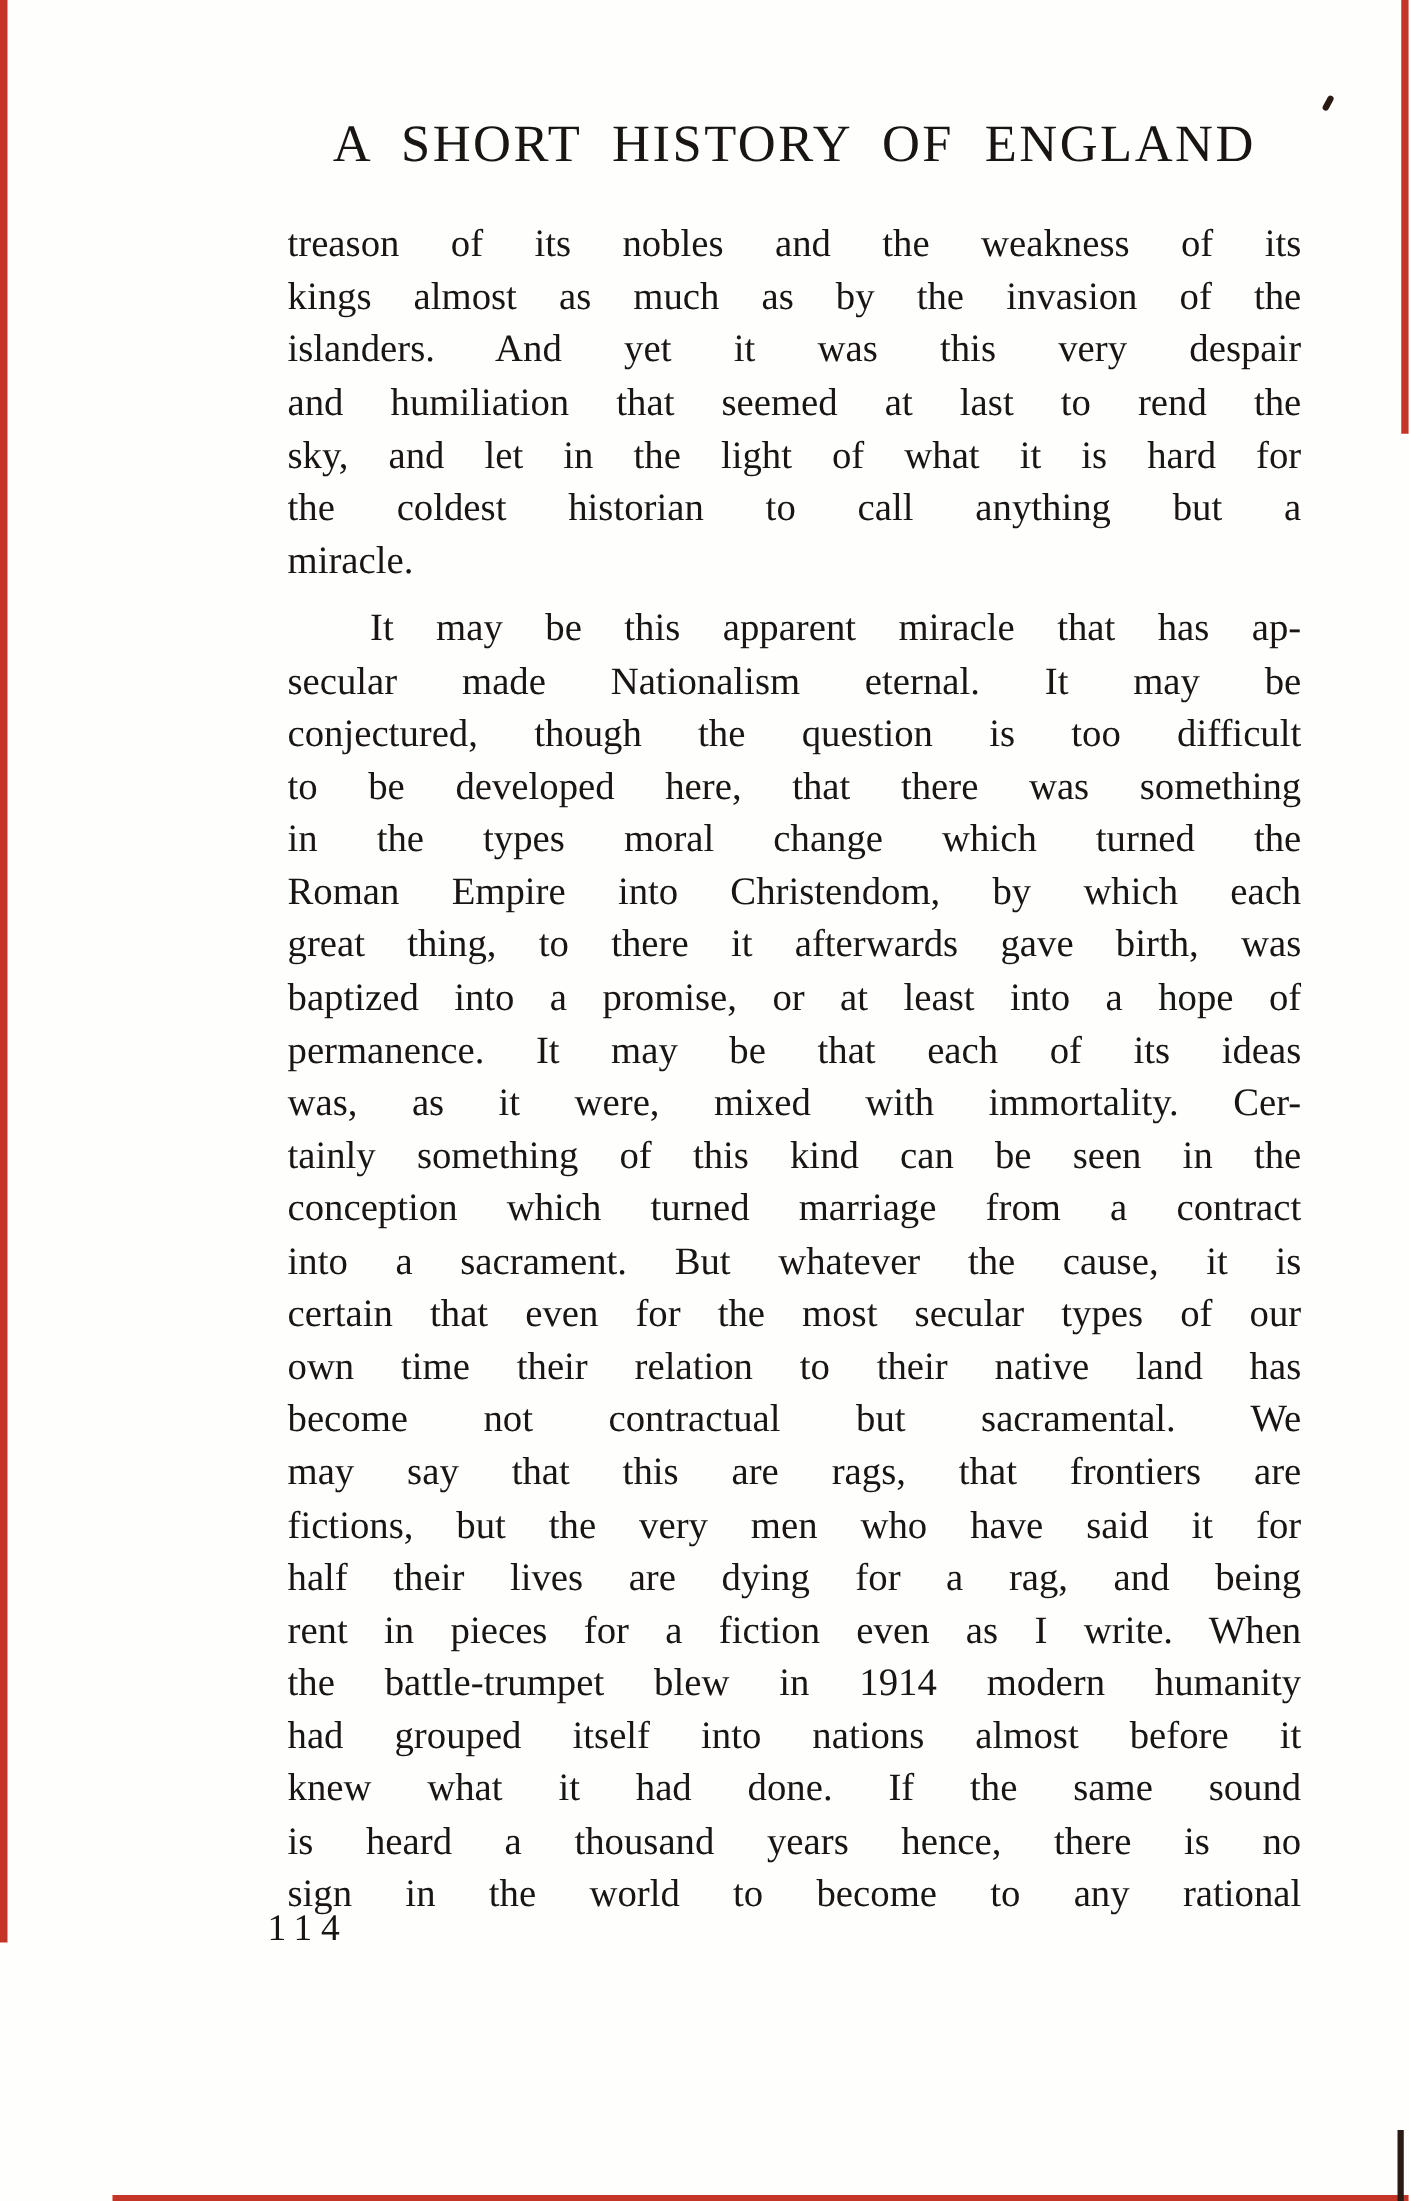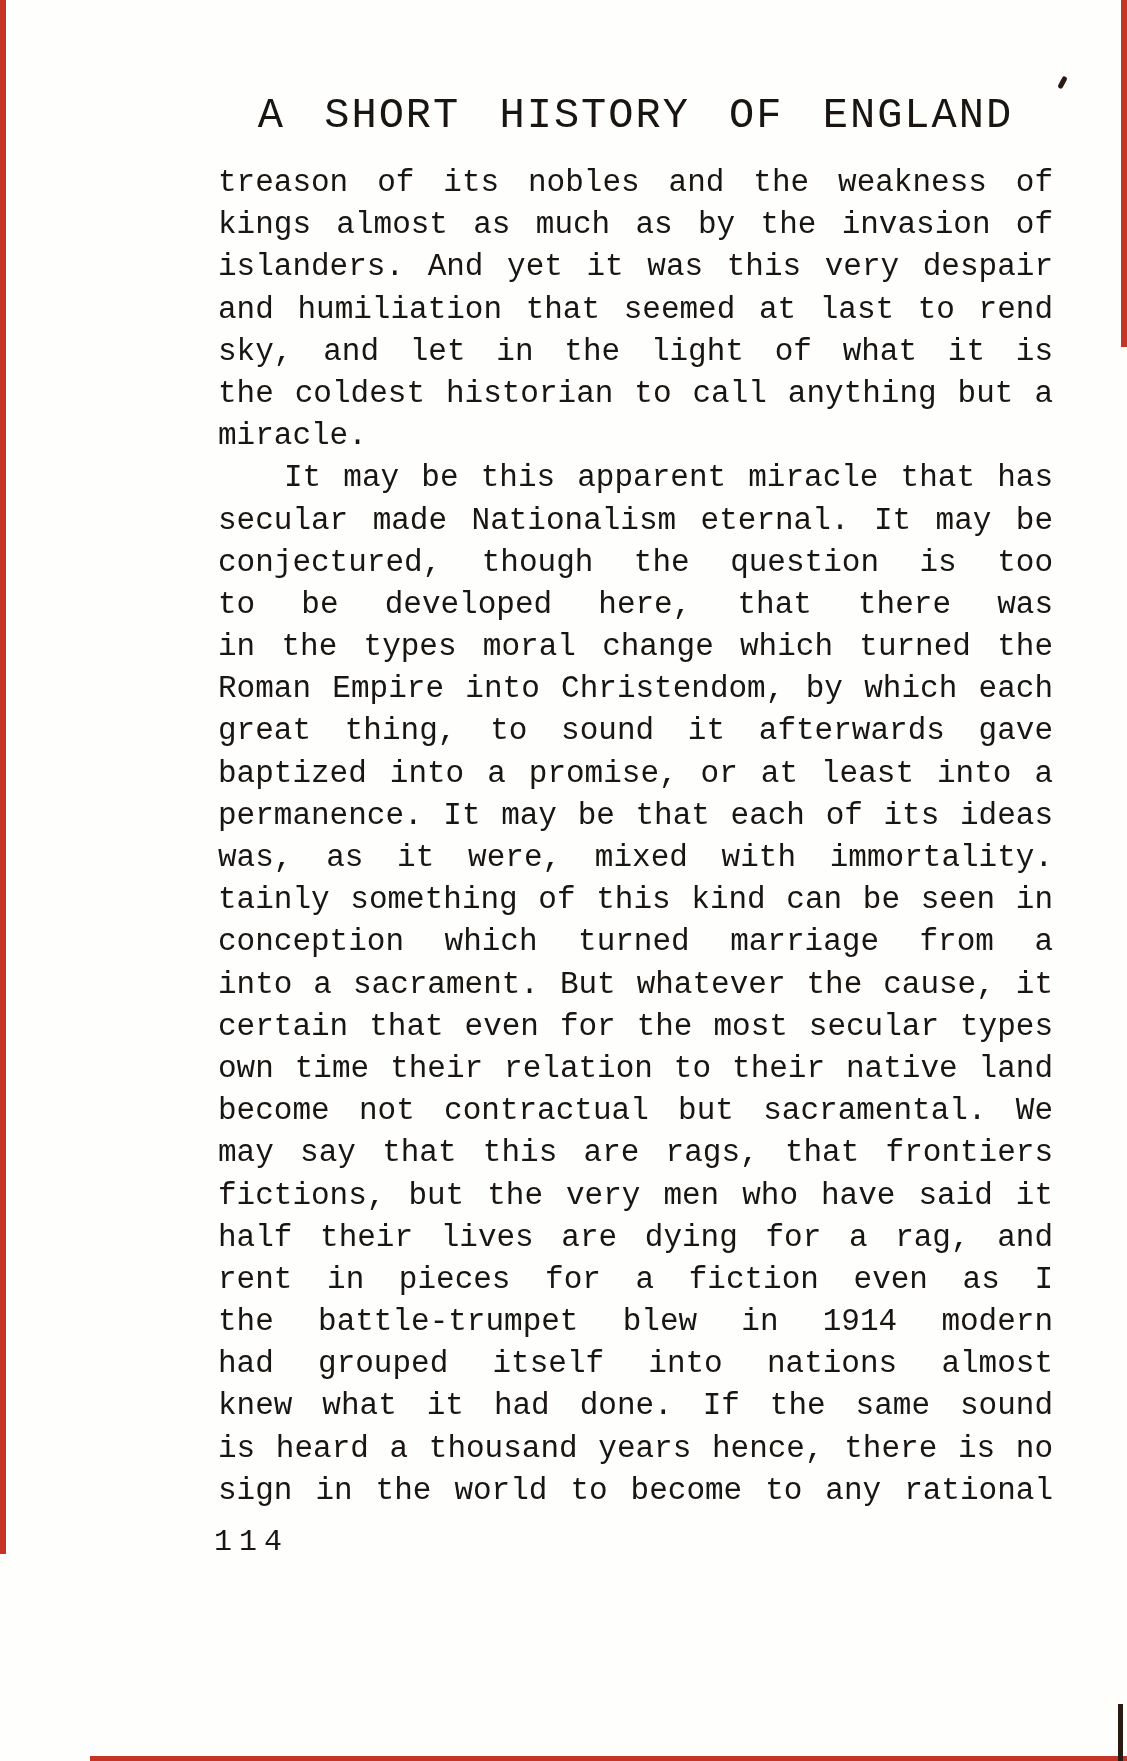--- a/index.html
+++ b/index.html
@@ -31,21 +31,21 @@
 
   
   .body-text {
     position: absolute;
     top: 162px;
     left: 218px;
     width: 835px;
     font-size: 31px;
     line-height: 42.2px;
   }
-  .paragraph { margin: 0; }
+  .paragraph { margin: 12px; }
   .line {
     height: 42.2px;
     overflow: hidden;
     text-align: justify;
     text-align-last: justify;
     word-spacing: 2px;
   }
   .line.noj { text-align-last: left; }
   .line.indent { text-indent: 66px; }
 
@@ -86,21 +86,21 @@
     position: absolute;
     left: 1060px; top: 76px;
     width: 5px; height: 13px;
     border-radius: 3px;
     transform: rotate(28deg);
   }
 </style>
 </head>
 <body>
 
-<div class="page" style="background: rgb(254, 254, 253); color: rgb(24, 21, 18); font-family: Liberation Mono, monospace;">
+<div class="page" style="background: rgb(254, 254, 253); color: rgb(24, 21, 18);">
 
   <h1 class="running-header">A SHORT HISTORY OF ENGLAND</h1>
 
   <span class="mark-apostrophe" style="background: rgb(42, 26, 20);"></span>
 
   <div class="body-text">
       <div class="paragraph">
         <div class="line">treason of its nobles and the weakness of its</div>
         <div class="line">kings almost as much as by the invasion of the</div>
         <div class="line">islanders. And yet it was this very despair</div>
@@ -109,21 +109,21 @@
         <div class="line">the coldest historian to call anything but a</div>
         <div class="line noj">miracle.</div>
       </div>
       <div class="paragraph">
         <div class="line indent">It may be this apparent miracle that has ap-</div>
         <div class="line">secular made Nationalism eternal. It may be</div>
         <div class="line">conjectured, though the question is too difficult</div>
         <div class="line">to be developed here, that there was something</div>
         <div class="line">in the types moral change which turned the</div>
         <div class="line">Roman Empire into Christendom, by which each</div>
-        <div class="line">great thing, to sound it afterwards gave birth, was</div>
+        <div class="line">great thing, to there it afterwards gave birth, was</div>
         <div class="line">baptized into a promise, or at least into a hope of</div>
         <div class="line">permanence. It may be that each of its ideas</div>
         <div class="line">was, as it were, mixed with immortality. Cer-</div>
         <div class="line">tainly something of this kind can be seen in the</div>
         <div class="line">conception which turned marriage from a contract</div>
         <div class="line">into a sacrament. But whatever the cause, it is</div>
         <div class="line">certain that even for the most secular types of our</div>
         <div class="line">own time their relation to their native land has</div>
         <div class="line">become not contractual but sacramental. We</div>
         <div class="line">may say that this are rags, that frontiers are</div>

